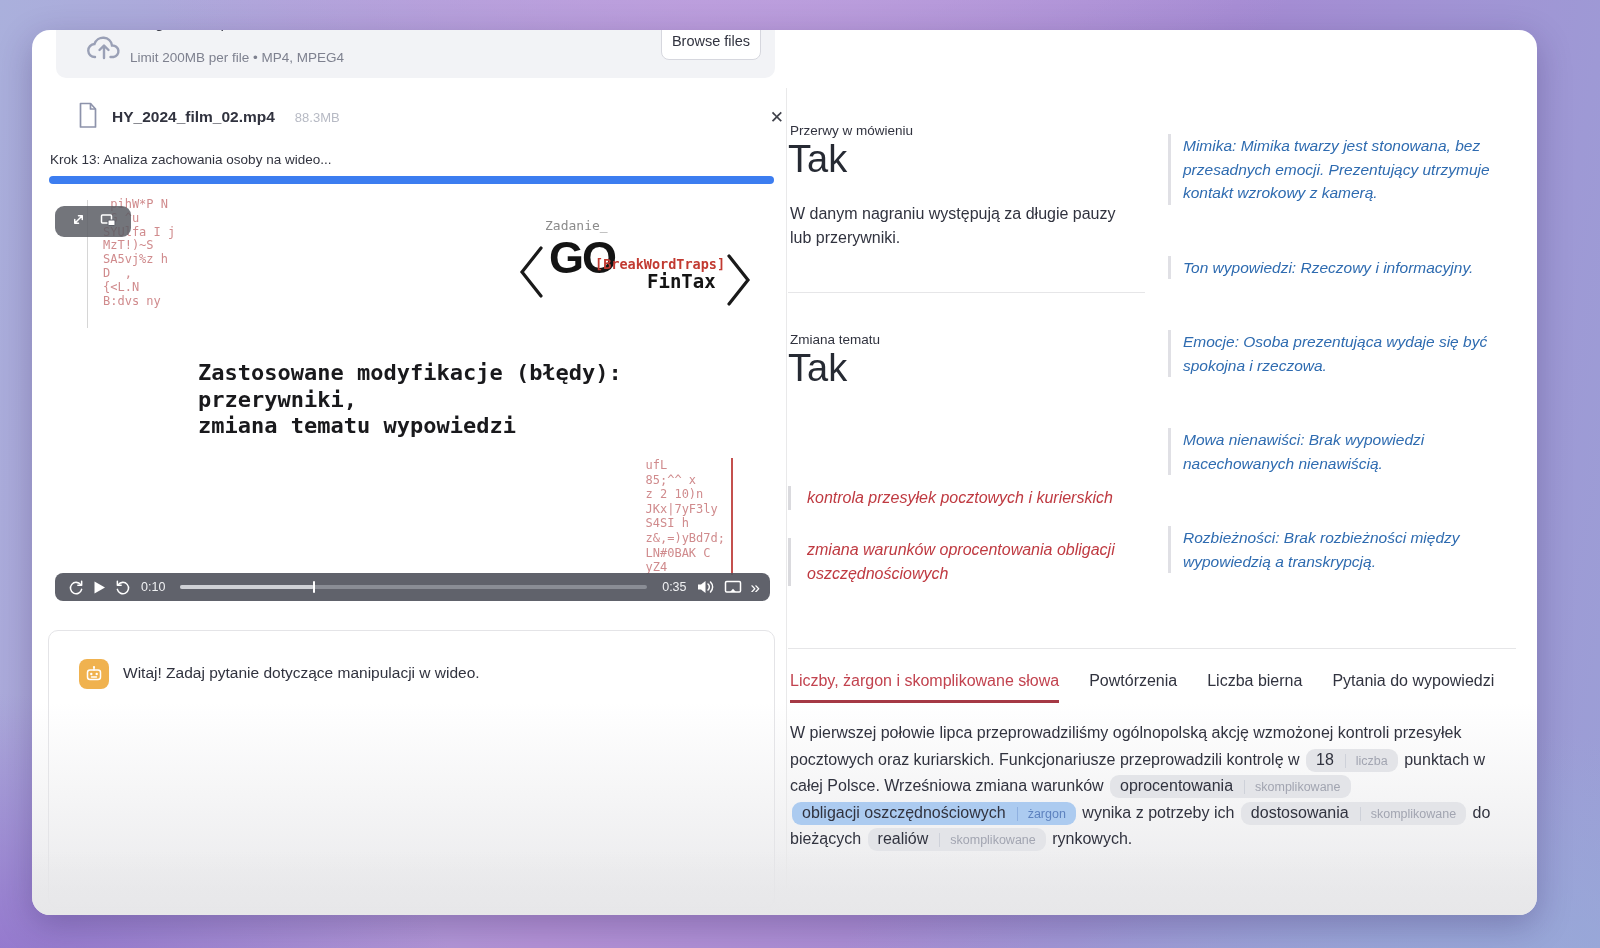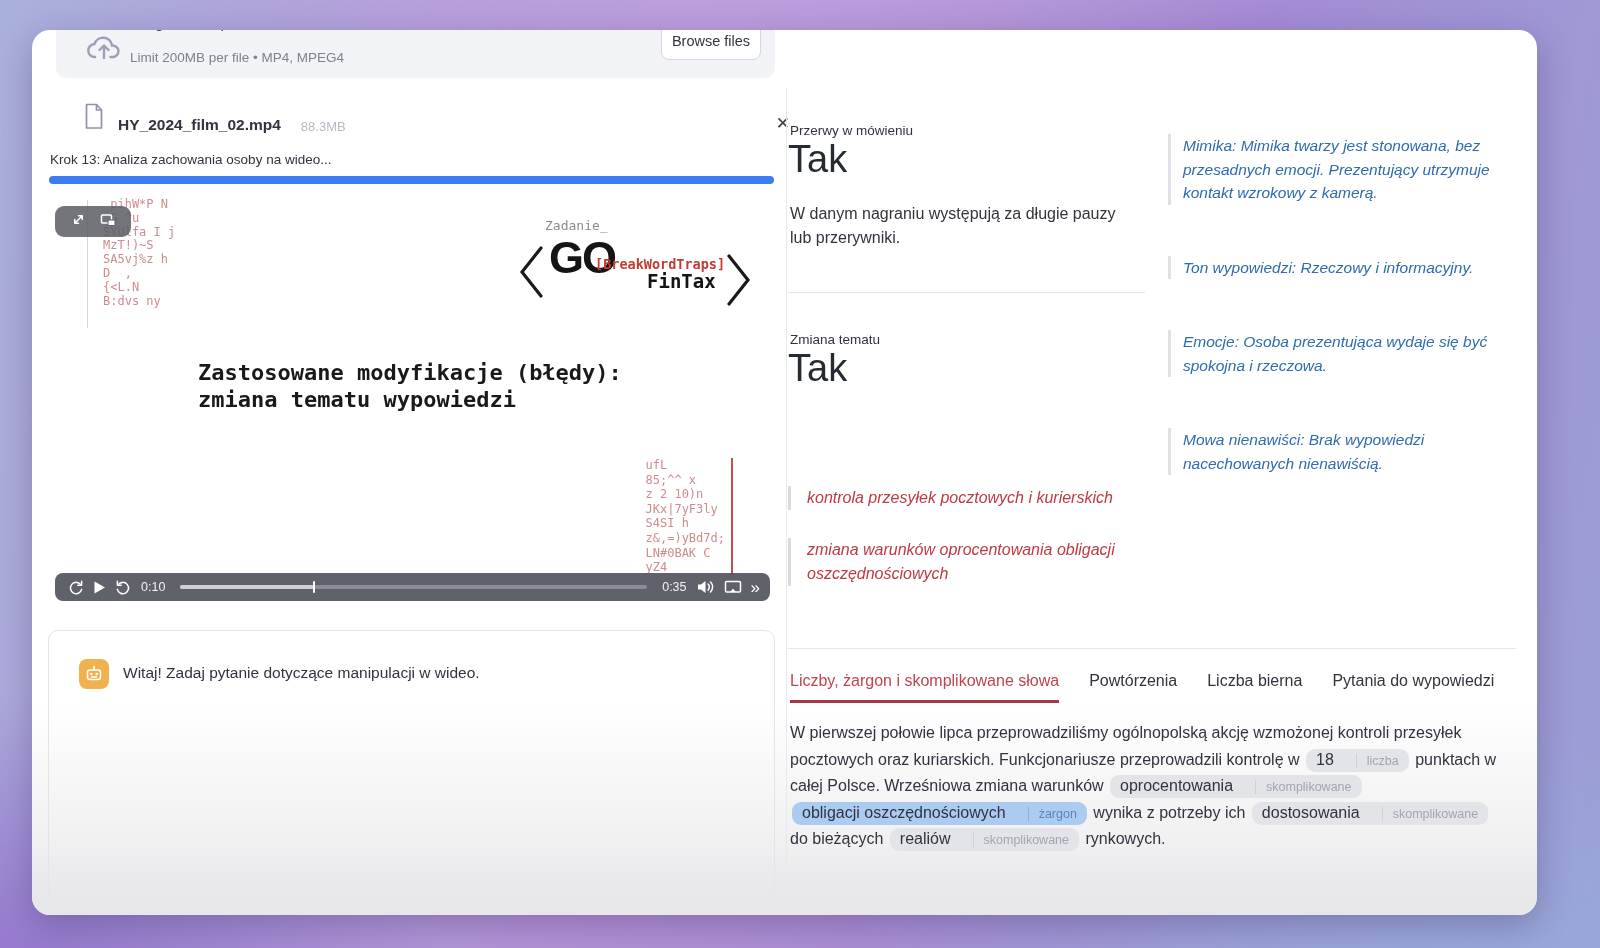--- a/index.html
+++ b/index.html
@@ -21,21 +21,21 @@
     background:linear-gradient(rgba(235,235,237,0),#e7e7e9);pointer-events:none}
 
   
   .dropzone{position:absolute;left:24px;top:-16px;width:719px;height:64px;border-radius:10px;background:#f2f3f6}
   .dz-icon{position:absolute;left:28px;top:20px}
   .dz-hint{position:absolute;left:74px;top:0px;font-size:15.5px;color:#3f414c}
   .dz-limit{position:absolute;left:74px;top:36px;font-size:13.5px;color:#7e818f}
   .browse-btn{position:absolute;right:14px;top:8px;height:38px;width:100px;background:#fff;
     border:1px solid #d6d7de;border-radius:8px;font-size:14.5px;color:#31333f;
     display:flex;align-items:center;justify-content:center;cursor:pointer}
-  .file-row{position:absolute;left:52px;top:70px;width:706px;height:34px;display:flex;align-items:flex-end}
+  .file-row{position:absolute;left:46px;top:70px;width:706px;height:34px;display:flex;align-items:center}
   .file-name{font-size:15.5px;font-weight:bold;color:#31333f;margin-left:14px}
   .file-size{font-size:13px;color:#b7bac4;margin-left:20px}
   .close-x{margin-left:auto;font-size:17px;color:#3f414a;cursor:pointer}
   .prog-label{position:absolute;left:18px;top:122px;font-size:13.5px;color:#31333f}
   .prog-bar{position:absolute;left:17px;top:146px;width:725px;height:8px;border-radius:4px;background:var(--accent-blue)}
 
   
   .video{position:absolute;left:17px;top:160px;width:726px;height:420px;background:#fff}
   .vid-pill{position:absolute;left:6px;top:16px;width:76px;height:31px;border-radius:9px;
     background:rgba(90,93,100,.85);display:flex;align-items:center;justify-content:center;gap:14px;z-index:3}
@@ -81,21 +81,21 @@
     font-style:italic;font-size:16px;line-height:24px;color:var(--quote-red)}
   .obs-col{position:absolute;left:1136px;top:104px;width:358px;display:flex;flex-direction:column;gap:51px}
   .obs{border-left:3px solid #e0e0e5;padding-left:12px;font-style:italic;
     font-size:15.5px;line-height:23.5px;color:var(--quote-blue)}
   .tabs{position:absolute;left:758px;top:642px;display:flex;gap:30px;font-size:16px}
   .tab{color:#31333f;padding-bottom:10px;cursor:pointer}
   .tab.active{color:var(--tab-red);border-bottom:3px solid var(--tab-underline)}
   .transcript{position:absolute;left:758px;top:690px;width:718px;font-size:16px;line-height:26.5px;color:#31333f}
   .pill{display:inline-block;border-radius:9px;padding:0 10px;margin:0 2px;background:#e3e4e8;line-height:22px;white-space:nowrap}
   .pill-main{color:#31333f}
-  .pill-tag{margin-left:22px;padding-left:10px;border-left:1px solid #ced1d9;font-size:12.5px;color:#a2a5b1}
+  .pill-tag{margin-left:11px;padding-left:10px;border-left:1px solid #ced1d9;font-size:12.5px;color:#a2a5b1}
   .pill.blue{background:var(--pill-blue)}
   .pill.blue .pill-tag{color:#5d82bf;border-left-color:#8fb0e0}
 </style>
 </head>
 <body>
 
 <div class="stage">
   <div class="card">
 
     <div class="dropzone">
@@ -161,20 +161,21 @@
       <div class="logo-brand">[BreakWordTraps]</div>
       <div class="logo-fintax">FinTax</div>
       <span class="chev" style="left:676px;top:62px">
         <svg width="28" height="56" viewBox="0 0 28 56" fill="none">
             <path d="M4 4 L23 28 L4 52" stroke="#1a1a1a" stroke-width="3.2" stroke-linecap="round"></path>
           </svg>
       </span>
 
       <div class="headline">
           <div>Zastosowane modyfikacje (błędy):</div>
+          <div>przerywniki,</div>
           <div>zmiana tematu wypowiedzi</div>
         </div>
 
       <div class="noise-bottom">
           <div>ufL</div>
           <div>85;^^ x</div>
           <div>z 2 10)n</div>
           <div>JKx|7yF3ly</div>
           <div>S4SI h</div>
           <div>z&amp;,=)yBd7d;</div>
@@ -250,20 +251,21 @@
     <div class="quotes">
         <div class="quote-red">kontrola przesyłek pocztowych i kurierskich</div>
         <div class="quote-red">zmiana warunków oprocentowania obligacji oszczędnościowych</div>
       </div>
 
     <div class="obs-col">
         <div class="obs">Mimika: Mimika twarzy jest stonowana, bez przesadnych emocji. Prezentujący utrzymuje kontakt wzrokowy z kamerą.</div>
         <div class="obs">Ton wypowiedzi: Rzeczowy i informacyjny.</div>
         <div class="obs">Emocje: Osoba prezentująca wydaje się być spokojna i rzeczowa.</div>
         <div class="obs">Mowa nienawiści: Brak wypowiedzi nacechowanych nienawiścią.</div>
+        <div class="obs">Rozbieżności: Brak rozbieżności między wypowiedzią a transkrypcją.</div>
       </div>
 
     <div class="hdiv" style="left:756px;top:618px;width:728px"></div>
 
     <div class="tabs">
         <div class="tab active">Liczby, żargon i skomplikowane słowa</div>
         <div class="tab">Powtórzenia</div>
         <div class="tab">Liczba bierna</div>
         <div class="tab">Pytania do wypowiedzi</div>
       </div>

